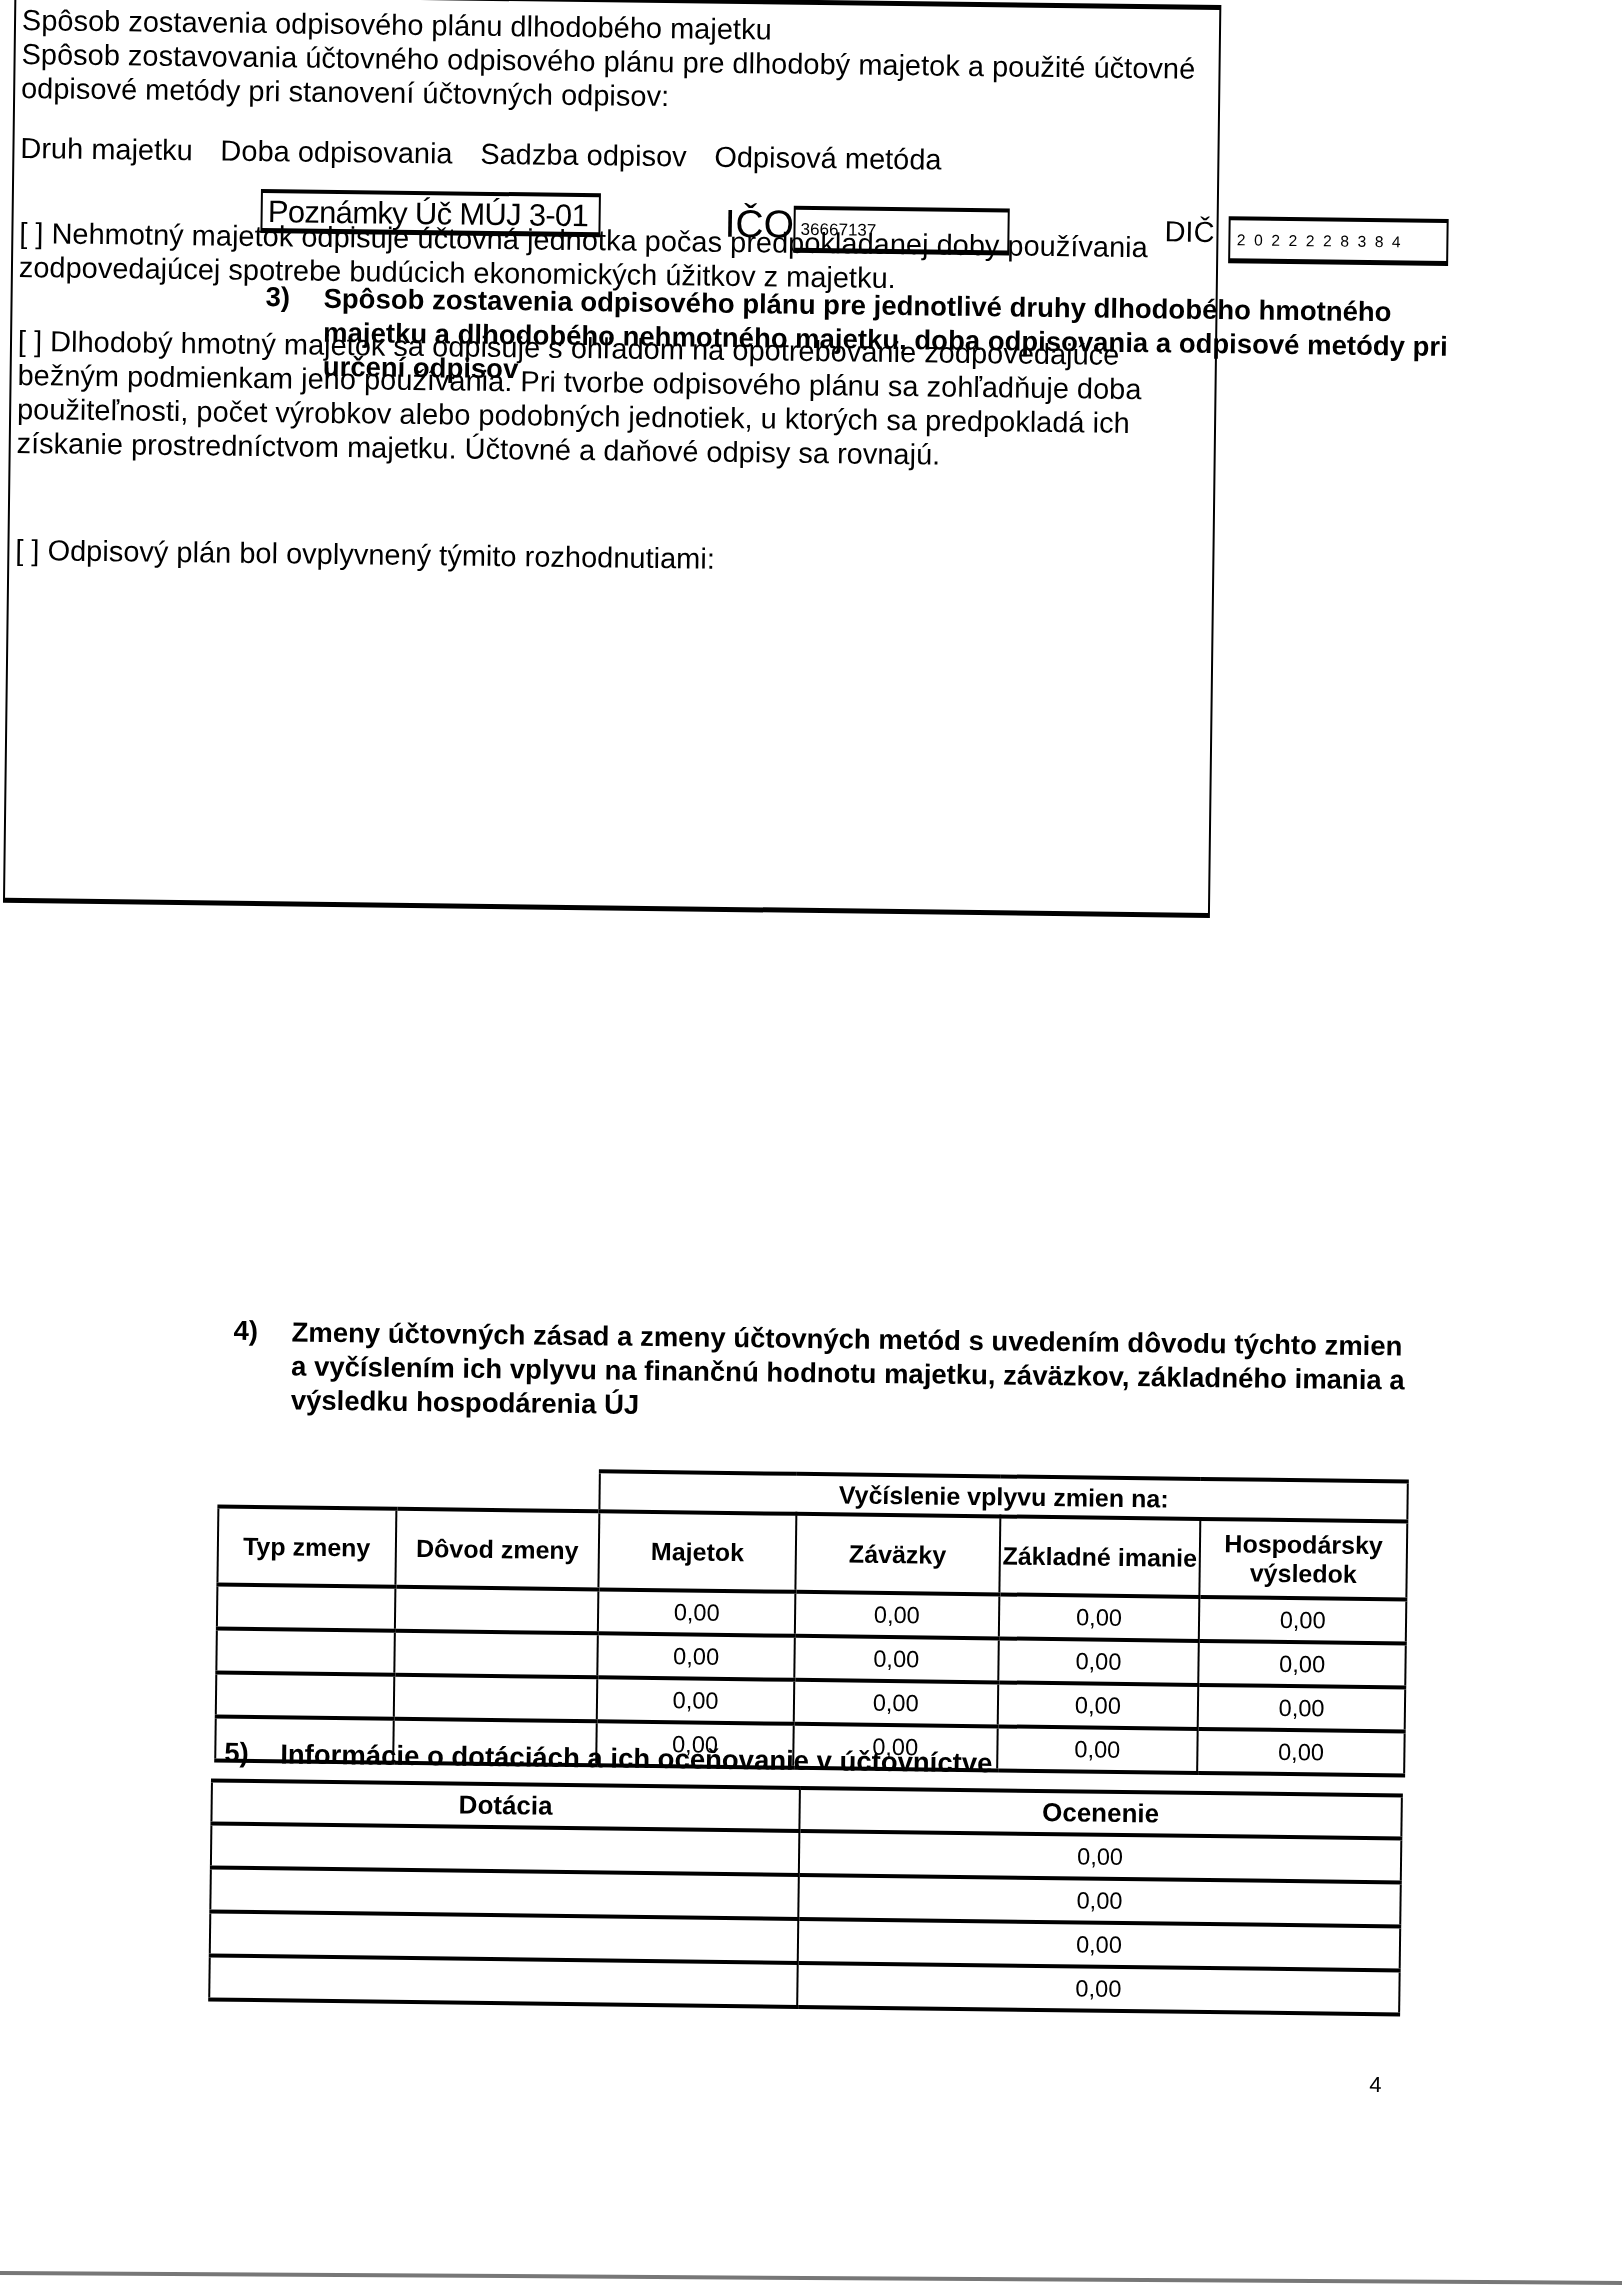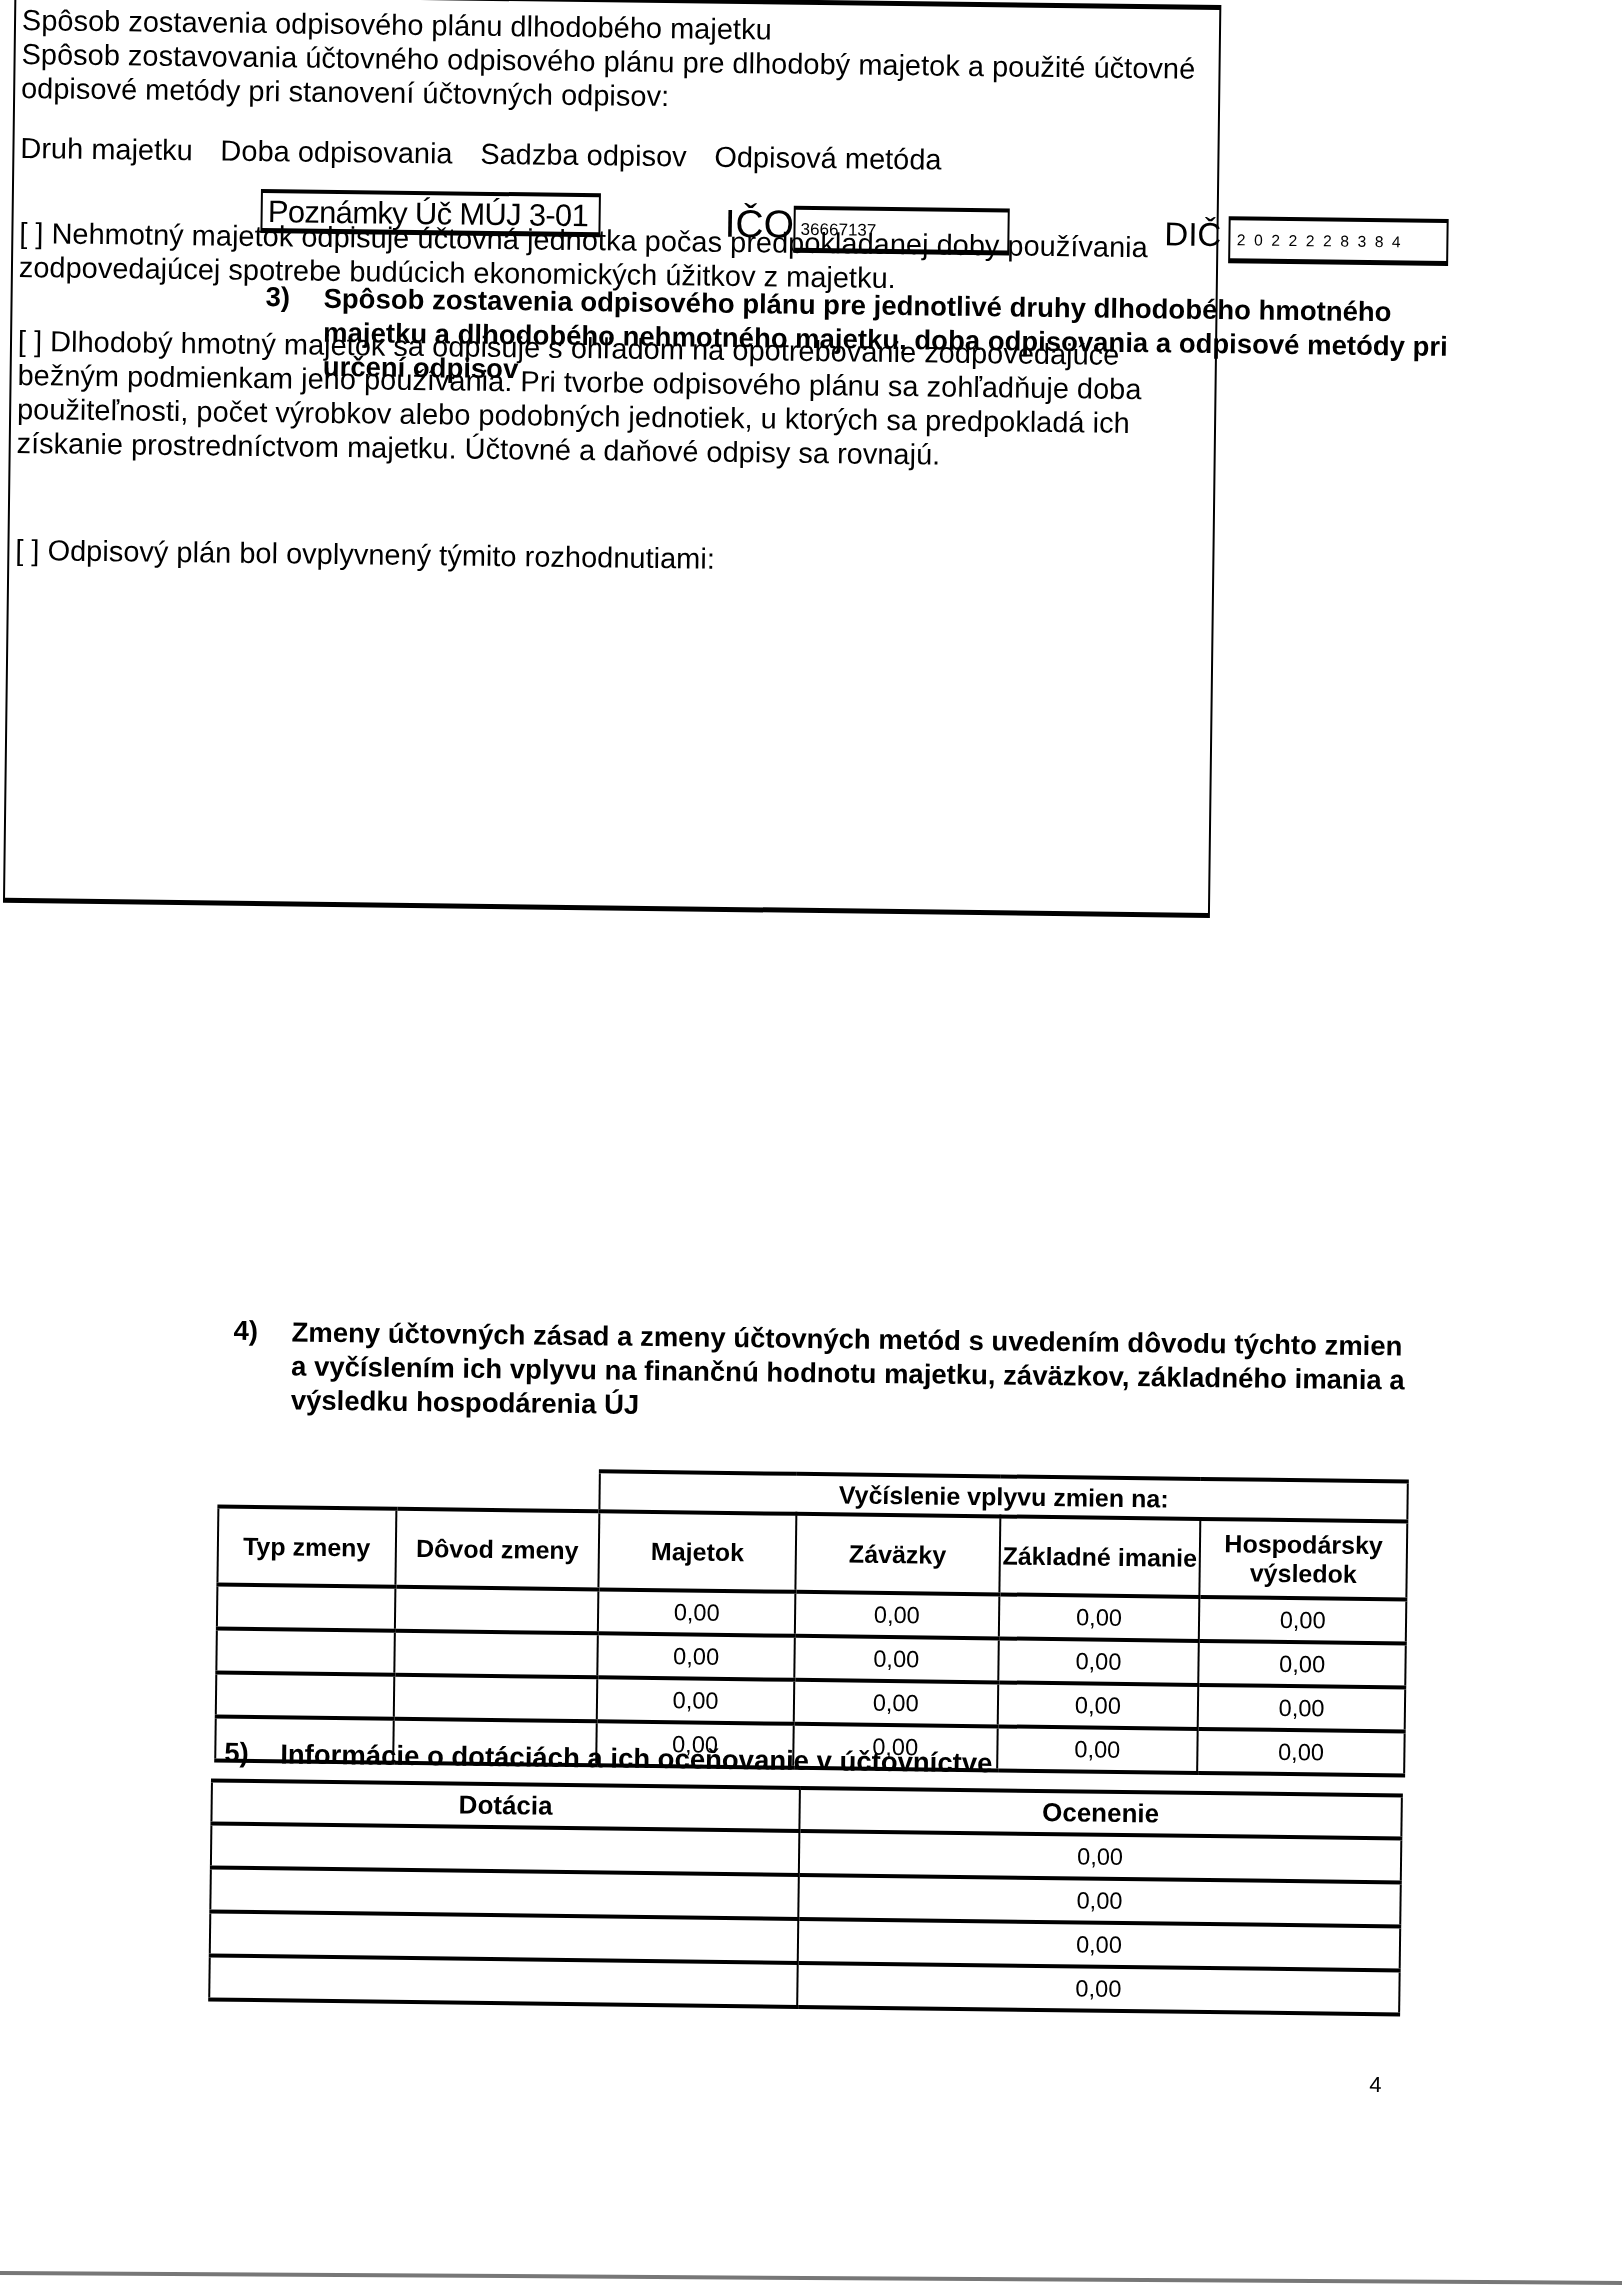--- a/index.html
+++ b/index.html
@@ -8,21 +8,21 @@
   .page { position:absolute; left:0; top:0; width:1623px; height:2295px;
           transform-origin: 811px 1145px; transform: rotate(0.72deg); }
   .abs { position:absolute; }
 
   
   .hdr-title { left:249px; top:196px; width:340px; height:44px; border:2px solid #000; border-bottom:5.9px solid #000; border-top:4.6px solid #000;
                font-size:31px; line-height:38px; padding-left:5.2px; box-sizing:border-box; white-space:nowrap; letter-spacing:-0.7px;}
   .hdr-ico-label { left:713px; top:203px; font-size:39px; }
   .hdr-ico-box { left:782px; top:206px; width:216px; height:47px; border:2px solid #000; border-top:4.6px solid #000; border-bottom:5.2px solid #000;
                  font-size:17px; line-height:39px; padding-left:5.2px; box-sizing:border-box; }
-  .hdr-dic-label { left:1153px; top:211px; font-size:33px; }
+  .hdr-dic-label { left:1153px; top:211px; font-size:29px; }
   .hdr-dic-box { left:1217px; top:211px; width:220px; height:47px; border:2px solid #000; border-top:4.6px solid #000; border-bottom:5.2px solid #000;
                  font-size:15.7px; line-height:39px; padding-left:6.5px; box-sizing:border-box; letter-spacing:8.5px; }
 
   .sec-h { font-weight:bold; font-size:27.5px; line-height:34px; }
   .sec-num { position:absolute; font-weight:bold; font-size:27.5px; }
 
   
   .s3-box { left:222px; top:399px; width:1207px; height:913px; border:2px solid #000; border-top:5.2px solid #000; border-bottom:5.2px solid #000; box-sizing:border-box; }
   .s3-text { position:absolute; left:7.9px; font-size:29px; line-height:34px; width:1178px; }
   .legend-row span { display:inline-block; margin-right:19.6px; }

